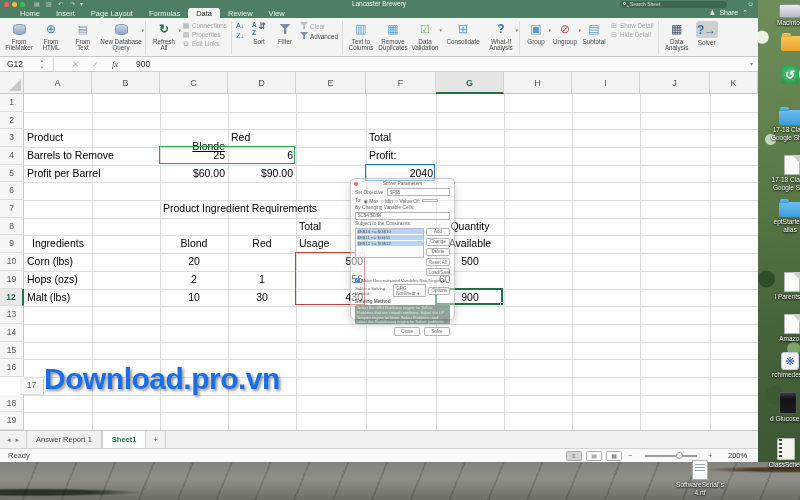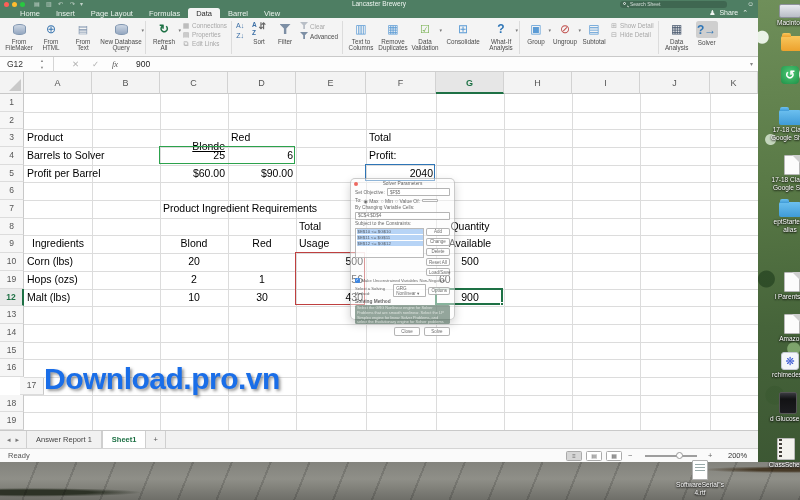--- a/index.html
+++ b/index.html
@@ -169,21 +169,21 @@
       <div id="search-box"><span class="mag"></span><span>Search Sheet</span></div>
       <div id="smiley">☺</div>
     </div>
 
     <div id="tabrow">
       <div class="rtab">Home</div>
       <div class="rtab">Insert</div>
       <div class="rtab">Page Layout</div>
       <div class="rtab">Formulas</div>
       <div class="rtab active">Data</div>
-      <div class="rtab">Barrel</div>
+      <div class="rtab">Review</div>
       <div class="rtab">View</div>
     </div>
     <div id="share-area">
       <span class="pawn">♟</span>
       <span>Share</span>
       <span>⌃</span>
     </div>
 
     <div id="ribbon">
       <div class="rgroup">
@@ -461,21 +461,21 @@
         <div class="hline" style="top: 251.895px; left: 24px; width: 734px;"></div>
         <div class="hline" style="top: 269.579px; left: 24px; width: 734px;"></div>
         <div class="hline" style="top: 287.263px; left: 24px; width: 734px;"></div>
         <div class="hline" style="top: 304.947px; left: 24px; width: 734px;"></div>
         <div class="hline" style="top: 322.632px; left: 24px; width: 734px;"></div>
         <div class="hline" style="top: 340.316px; left: 24px; width: 734px;"></div>
         <div class="cell" style="left: 24px; width: 68px; top: 57.3684px; height: 17.6842px; line-height: 17.6842px; text-align: left;">Product</div>
         <div class="cell" style="left: 160px; width: 68px; top: 66px; height: 17.6842px; line-height: 17.6842px; text-align: right; text-decoration: underline;">Blonde</div>
         <div class="cell" style="left: 228px; width: 68px; top: 57.3684px; height: 17.6842px; line-height: 17.6842px; text-align: left;">Red</div>
         <div class="cell" style="left: 366px; width: 70px; top: 57.3684px; height: 17.6842px; line-height: 17.6842px; text-align: left;">Total</div>
-        <div class="cell" style="left: 24px; width: 68px; top: 75.0526px; height: 17.6842px; line-height: 17.6842px; text-align: left;">Barrels to Solver</div>
+        <div class="cell" style="left: 24px; width: 68px; top: 75.0526px; height: 17.6842px; line-height: 17.6842px; text-align: left;">Barrels to Remove</div>
         <div class="cell" style="left: 160px; width: 68px; top: 75.0526px; height: 17.6842px; line-height: 17.6842px; text-align: right;">25</div>
         <div class="cell" style="left: 228px; width: 68px; top: 75.0526px; height: 17.6842px; line-height: 17.6842px; text-align: right;">6</div>
         <div class="cell" style="left: 366px; width: 70px; top: 75.0526px; height: 17.6842px; line-height: 17.6842px; text-align: left;">Profit:</div>
         <div class="cell" style="left: 24px; width: 68px; top: 92.7368px; height: 17.6842px; line-height: 17.6842px; text-align: left;">Profit per Barrel</div>
         <div class="cell" style="left: 160px; width: 68px; top: 92.7368px; height: 17.6842px; line-height: 17.6842px; text-align: right;">$60.00</div>
         <div class="cell" style="left: 228px; width: 68px; top: 92.7368px; height: 17.6842px; line-height: 17.6842px; text-align: right;">$90.00</div>
         <div class="cell" style="left: 366px; width: 70px; top: 92.7368px; height: 17.6842px; line-height: 17.6842px; text-align: right;">2040</div>
         <div class="cell" style="left: 160px; width: 68px; top: 128.105px; height: 17.6842px; line-height: 17.6842px; text-align: left;">Product Ingredient Requirements</div>
         <div class="cell" style="left: 296px; width: 70px; top: 145.789px; height: 17.6842px; line-height: 17.6842px; text-align: left;">Total</div>
         <div class="cell" style="left: 436px; width: 68px; top: 145.789px; height: 17.6842px; line-height: 17.6842px; text-align: center;">Quantity</div>

